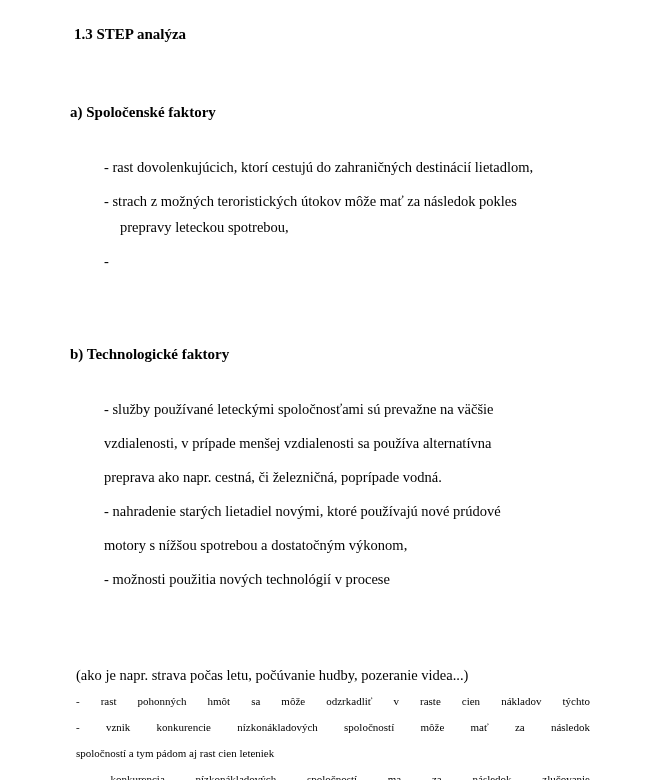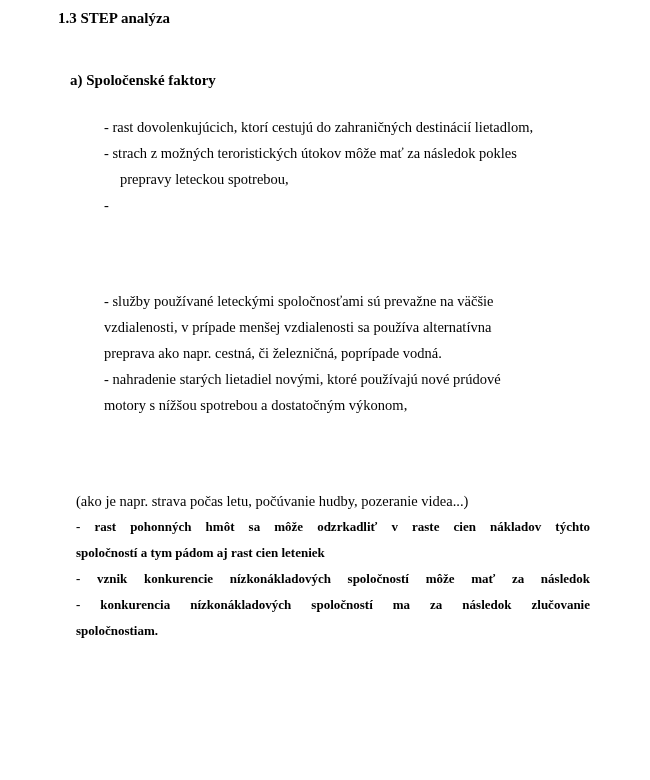--- a/index.html
+++ b/index.html
@@ -18,51 +18,50 @@
     position: relative;
     width: 650px;
     height: 780px;
     box-sizing: border-box;
     padding: 8px 58px 0 58px;
   }
   .heading {
     font-weight: bold;
     font-size: 15px;
     line-height: 20px;
-    margin: 0;
+    margin: 16px;
   }
   .section-title {
     font-weight: bold;
     font-size: 15px;
     line-height: 20px;
     margin: 12px;
   }
   .spacer-lg { height: 30px; }
   .spacer-xl { height: 58px; }
   .spacer-sm { height: 12px; }
   .bullet-line {
     font-size: 14.5px;
     line-height: 26px;
     margin: 0;
     white-space: pre-wrap;
   }
-  .indent-1 { padding-left: 46px; }
+  .indent-1 { padding-left: 46px; margin-top: 8px; }
   .indent-2 { padding-left: 62px; }
   .block-c .bullet-line {
     padding-left: 18px;
   }
   .just-line {
-    font-size: 13px;
+    font-size: 11px;
     line-height: 26px;
     margin: 0;
     text-align: justify;
     text-align-last: justify;
     padding-left: 18px;
     padding-right: 2px;
-    font-weight: bold;
   }
   .just-line-end {
     text-align-last: left;
   }
 </style>
 </head>
 <body>
 
 <div class="page">
 
@@ -76,38 +75,40 @@
 
   <div>
     <p class="bullet-line indent-1">- rast dovolenkujúcich, ktorí cestujú do zahraničných destinácií lietadlom,</p>
     <p class="bullet-line indent-1">- strach z možných teroristických útokov môže mať za následok pokles</p>
     <p class="bullet-line indent-2">prepravy leteckou spotrebou,</p>
     <p class="bullet-line indent-1">-</p>
   </div>
 
   <div class="spacer-xl"></div>
 
+  <h2 class="section-title">b)  Technologické faktory</h2>
 
   <div class="spacer-sm"></div>
 
   <div>
     <p class="bullet-line indent-1">- služby používané leteckými spoločnosťami sú prevažne na väčšie</p>
     <p class="bullet-line indent-1">vzdialenosti, v prípade menšej vzdialenosti sa používa alternatívna</p>
     <p class="bullet-line indent-1">preprava ako napr. cestná, či železničná, poprípade vodná.</p>
     <p class="bullet-line indent-1">- nahradenie starých lietadiel novými, ktoré používajú nové prúdové</p>
     <p class="bullet-line indent-1">motory s nížšou spotrebou a dostatočným výkonom,</p>
+    <p class="bullet-line indent-1">- možnosti použitia nových technológií v procese</p>
   </div>
 
   <div class="spacer-xl"></div>
 
 
   <div class="spacer-sm"></div>
 
   <div class="block-c">
     <p class="bullet-line">(ako je napr. strava počas letu, počúvanie hudby, pozeranie videa...)</p>
     <p class="just-line">- rast pohonných hmôt sa môže odzrkadliť v raste cien nákladov týchto</p>
+    <p class="just-line">- vznik konkurencie nízkonákladových spoločností môže mať za následok</p>
     <p class="just-line just-line-end">spoločností a tym pádom aj rast cien leteniek</p>
-    <p class="just-line">- vznik konkurencie nízkonákladových spoločností môže mať za následok</p>
     <p class="just-line">- konkurencia nízkonákladových spoločností ma za následok zlučovanie</p>
     <p class="just-line just-line-end">spoločnostiam.</p>
   </div>
 
 </div>
 
 </body></html>

